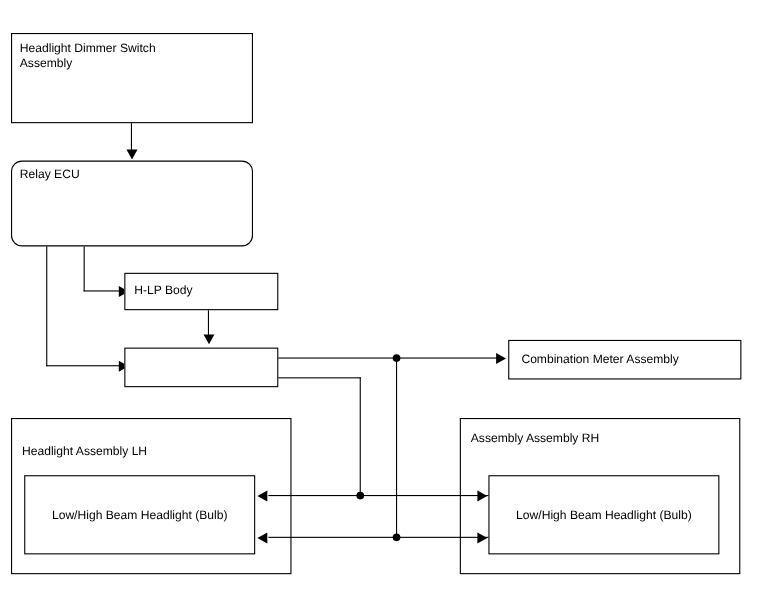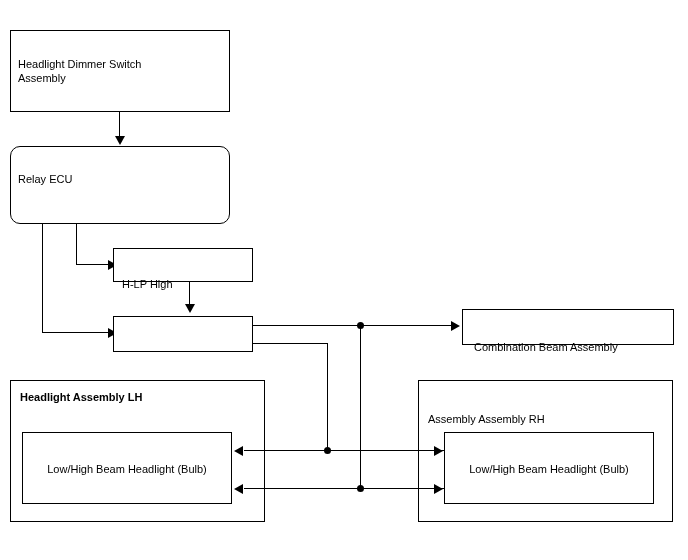--- a/index.html
+++ b/index.html
@@ -22,21 +22,20 @@
     box-sizing: border-box;
     border: 1px solid #000000;
     background: #ffffff;
   }
   .box-label {
     position: absolute;
     font-size: 11px;
     color: #000000;
     line-height: 14px;
     white-space: pre-line;
-    margin-top: 20px;
   }
   .rounded {
     border-radius: 10px;
   }
   .line {
     position: absolute;
     background: #000000;
   }
   .hline { height: 1px; }
   .vline { width: 1px; }
@@ -92,43 +91,43 @@
 
   <div class="line vline" style="left:76px; top:224px; height:41px;"></div>
   <div class="line hline" style="left:76px; top:264px; width:34px;"></div>
   <div class="arrow arrow-right" style="left:108px; top:260px;"></div>
 
   <div class="line vline" style="left:42px; top:224px; height:109px;"></div>
   <div class="line hline" style="left:42px; top:332px; width:68px;"></div>
   <div class="arrow arrow-right" style="left:108px; top:328px;"></div>
 
   <div class="box" style="left:113px; top:248px; width:140px; height:34px;"></div>
-  <div class="box-label" style="left:122px; top:257px; width:124px;">H-LP High</div>
+  <div class="box-label" style="left:122px; top:257px; width:124px;">H-LP Body</div>
 
   <div class="line vline" style="left:189px; top:282px; height:24px;"></div>
   <div class="arrow arrow-down" style="left:185px; top:304px;"></div>
 
   <div class="box" style="left:113px; top:316px; width:140px; height:36px;"></div>
 
   <div class="line hline" style="left:253px; top:325px; width:200px;"></div>
   <div class="arrow arrow-right" style="left:451px; top:321px;"></div>
 
   <div class="box" style="left:462px; top:309px; width:212px; height:36px;"></div>
-  <div class="box-label" style="left:474px; top:320px; width:192px;">Combination Beam Assembly</div>
+  <div class="box-label" style="left:474px; top:320px; width:192px;">Combination Meter Assembly</div>
 
   <div class="line vline" style="left:360px; top:325px; height:164px;"></div>
   <div class="dot" style="left:357px; top:322px;"></div>
   <div class="dot" style="left:357px; top:485px;"></div>
 
   <div class="line hline" style="left:253px; top:343px; width:75px;"></div>
   <div class="line vline" style="left:327px; top:343px; height:108px;"></div>
   <div class="dot" style="left:324px; top:447px;"></div>
 
   <div class="box" style="left:10px; top:380px; width:255px; height:142px;"></div>
-  <div class="box-label" style="left:20px; top:370px; width:230px;font-weight:bold;">Headlight Assembly LH</div>
+  <div class="box-label" style="left:20px; top:404px; width:230px;">Headlight Assembly LH</div>
 
   <div class="box" style="left:22px; top:432px; width:210px; height:72px;"></div>
   <div class="centered-label" style="left:26px; top:462px; width:202px;">Low/High Beam Headlight (Bulb)</div>
 
   <div class="box" style="left:418px; top:380px; width:255px; height:142px;"></div>
   <div class="box-label" style="left:428px; top:392px; width:230px;">Assembly Assembly RH</div>
 
   <div class="box" style="left:444px; top:432px; width:210px; height:72px;"></div>
   <div class="centered-label" style="left:448px; top:462px; width:202px;">Low/High Beam Headlight (Bulb)</div>
 

